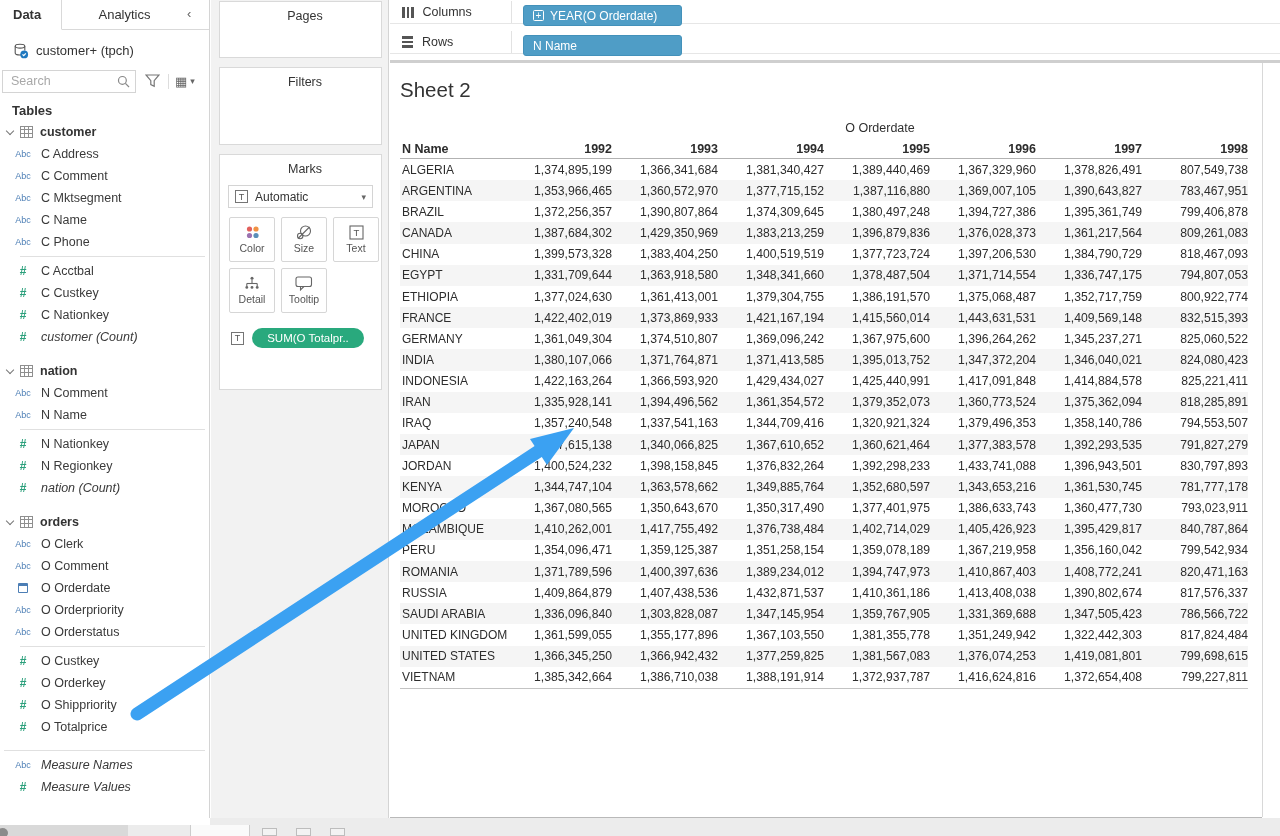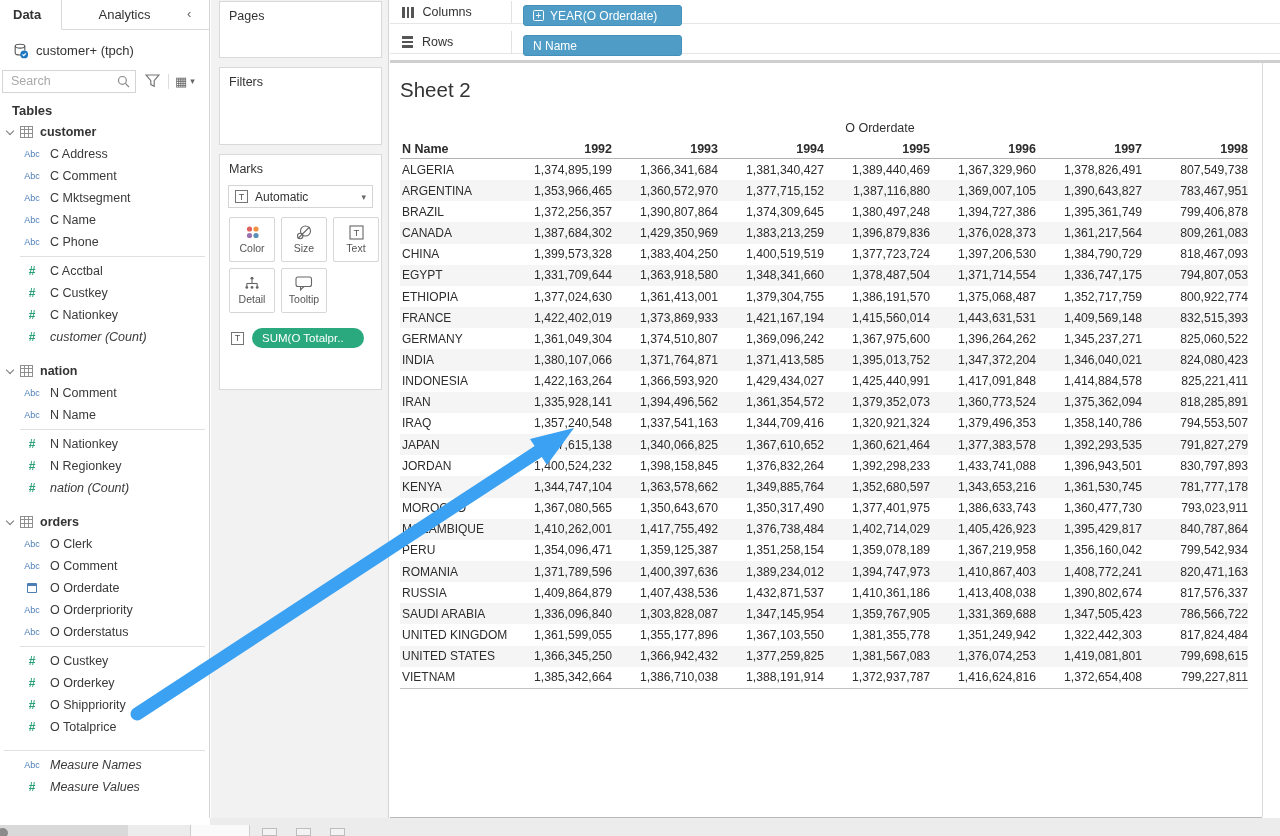--- a/index.html
+++ b/index.html
@@ -23,33 +23,33 @@
   .icon-sep { width:1px; height:15px; background:#ddd; margin:0 6px 0 8px; }
   .grid-glyph { font-size:13px; color:#666; }
   .caret { font-size:9px; color:#666; margin-left:3px; }
   .tables-label { margin:10px 0 0 12px; font-weight:bold; font-size:13px; }
   #field-groups { margin-top:3px; font-size:12.5px; }
   .field-group { margin-bottom:12px; }
   .group-hdr { height:22px; display:flex; align-items:center; gap:7px; padding-left:7px; }
   .group-hdr b { font-size:12.5px; }
   .chev { width:6px; height:6px; border-left:1.4px solid #777; border-bottom:1.4px solid #777;
     transform:rotate(-45deg); margin-top:-3px; }
-  .field-row { height:22px; display:flex; align-items:center; padding-left:21px; gap:7px; }
+  .field-row { height:22px; display:flex; align-items:center; padding-left:12px; gap:7px; }
   .fic { width:22px; display:flex; justify-content:center; align-items:center; }
   .ic-abc::before { content:"Abc"; color:#4c7eb5; font-size:9px; }
   .ic-num::before { content:"#"; color:#2ca07c; font-size:12px; font-weight:bold; }
   .ic-date { width:10px; height:10px; border:1px solid #4c7eb5; border-top-width:3px; border-radius:1px; }
   .flabel { white-space:nowrap; color:#3a3a3a; }
   .flabel.it { font-style:italic; }
   .fdivider { height:1px; background:#e0e0e0; margin:3px 4px 3px 20px; }
   .meas-divider { height:1px; background:#e0e0e0; margin:7px 4px 3px 4px; }
 
   
   #cards-col { position:absolute; left:211px; top:0; width:178px; bottom:11px;
-    background:#f2f2f2; border-right:1px solid #d4d4d4; }
+    background:#f2f2f2; border-right:1px solid #d4d4d4;text-align:center; }
   .card { position:absolute; left:8px; width:163px; background:#fff; border:1px solid #d9d9d9; }
   .card-label { padding:7px 0 0 9px; font-size:12.5px; color:#333; }
   #card-pages { top:1px; height:57px; }
   #card-filters { top:67px; height:78px; }
   #card-marks { top:154px; height:236px; }
   .mark-type { margin:9px 8px 0 8px; height:23px; border:1px solid #d4d4d4; display:flex;
     align-items:center; gap:7px; padding:0 6px; font-size:12px; }
   .tbox { width:13px; height:13px; border:1px solid #757575; color:#555; font-size:9px;
     display:flex; align-items:center; justify-content:center; flex:none; }
   .mt-caret { margin-left:auto; font-size:9px; color:#666; }

